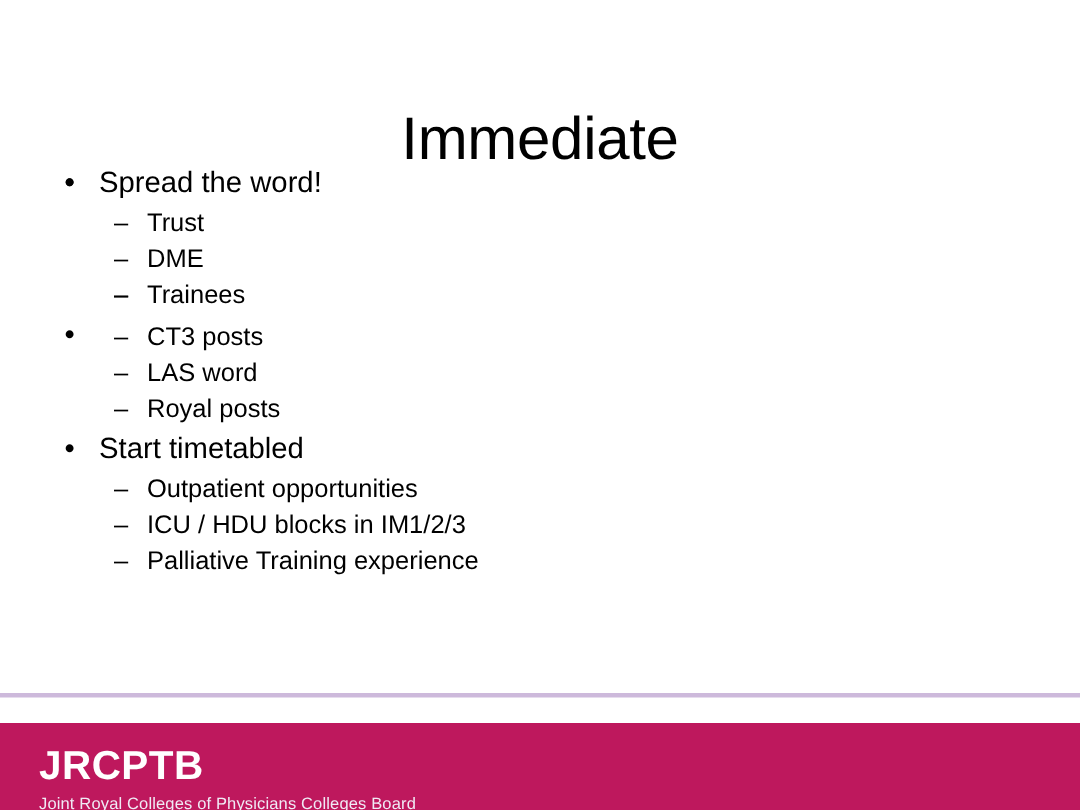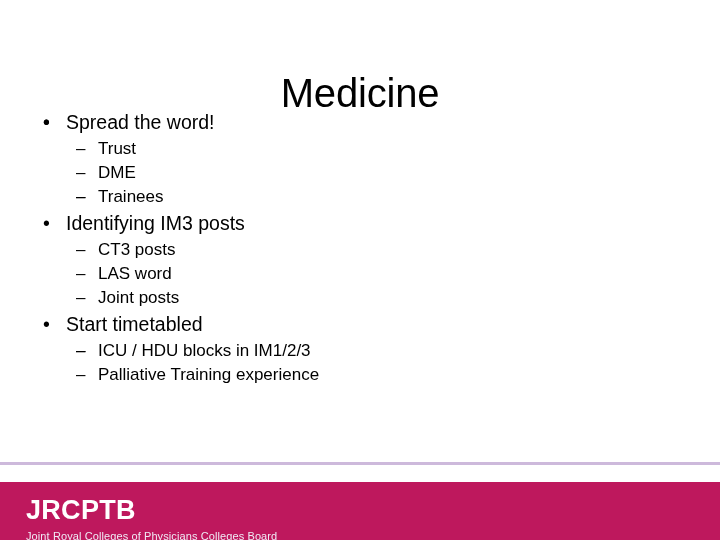--- a/index.html
+++ b/index.html
@@ -129,21 +129,21 @@
     line-height: 14px;
     letter-spacing: 0.1px;
     white-space: nowrap;
   }
 </style>
 </head>
 <body>
 
 <div class="slide">
 
-  <h1 class="slide-title">Medicine</h1>
+  <h1 class="slide-title">Immediate</h1>
 
   <div class="body-area">
 
     <div class="group">
       <div class="lvl1">
         <span class="marker">•</span>
       </div>
       <div class="lvl1">
         <span class="marker">•</span>
         <span>Spread the word!</span>
@@ -164,47 +164,47 @@
         <span class="marker">–</span>
         <span>Trainees</span>
       </div>
     </div>
 
     <div class="gap-md"></div>
 
     <div class="group">
       <div class="lvl1">
         <span class="marker">•</span>
-        <span>Identifying IM3 posts</span>
       </div>
       <div class="gap-sm"></div>
       <div class="lvl2">
         <span class="marker">–</span>
         <span>CT3 posts</span>
       </div>
       <div class="lvl2">
         <span class="marker">–</span>
         <span>LAS word</span>
       </div>
       <div class="lvl2">
         <span class="marker">–</span>
-        <span>Joint posts</span>
+        <span>Royal posts</span>
       </div>
     </div>
 
     <div class="gap-md"></div>
 
     <div class="group">
       <div class="lvl1">
         <span class="marker">•</span>
         <span>Start timetabled</span>
       </div>
       <div class="gap-sm"></div>
       <div class="lvl2">
         <span class="marker">–</span>
+        <span>Outpatient opportunities</span>
       </div>
       <div class="lvl2">
         <span class="marker">–</span>
         <span>ICU / HDU blocks in IM1/2/3</span>
       </div>
       <div class="lvl2">
         <span class="marker">–</span>
         <span>Palliative Training experience</span>
       </div>
     </div>

